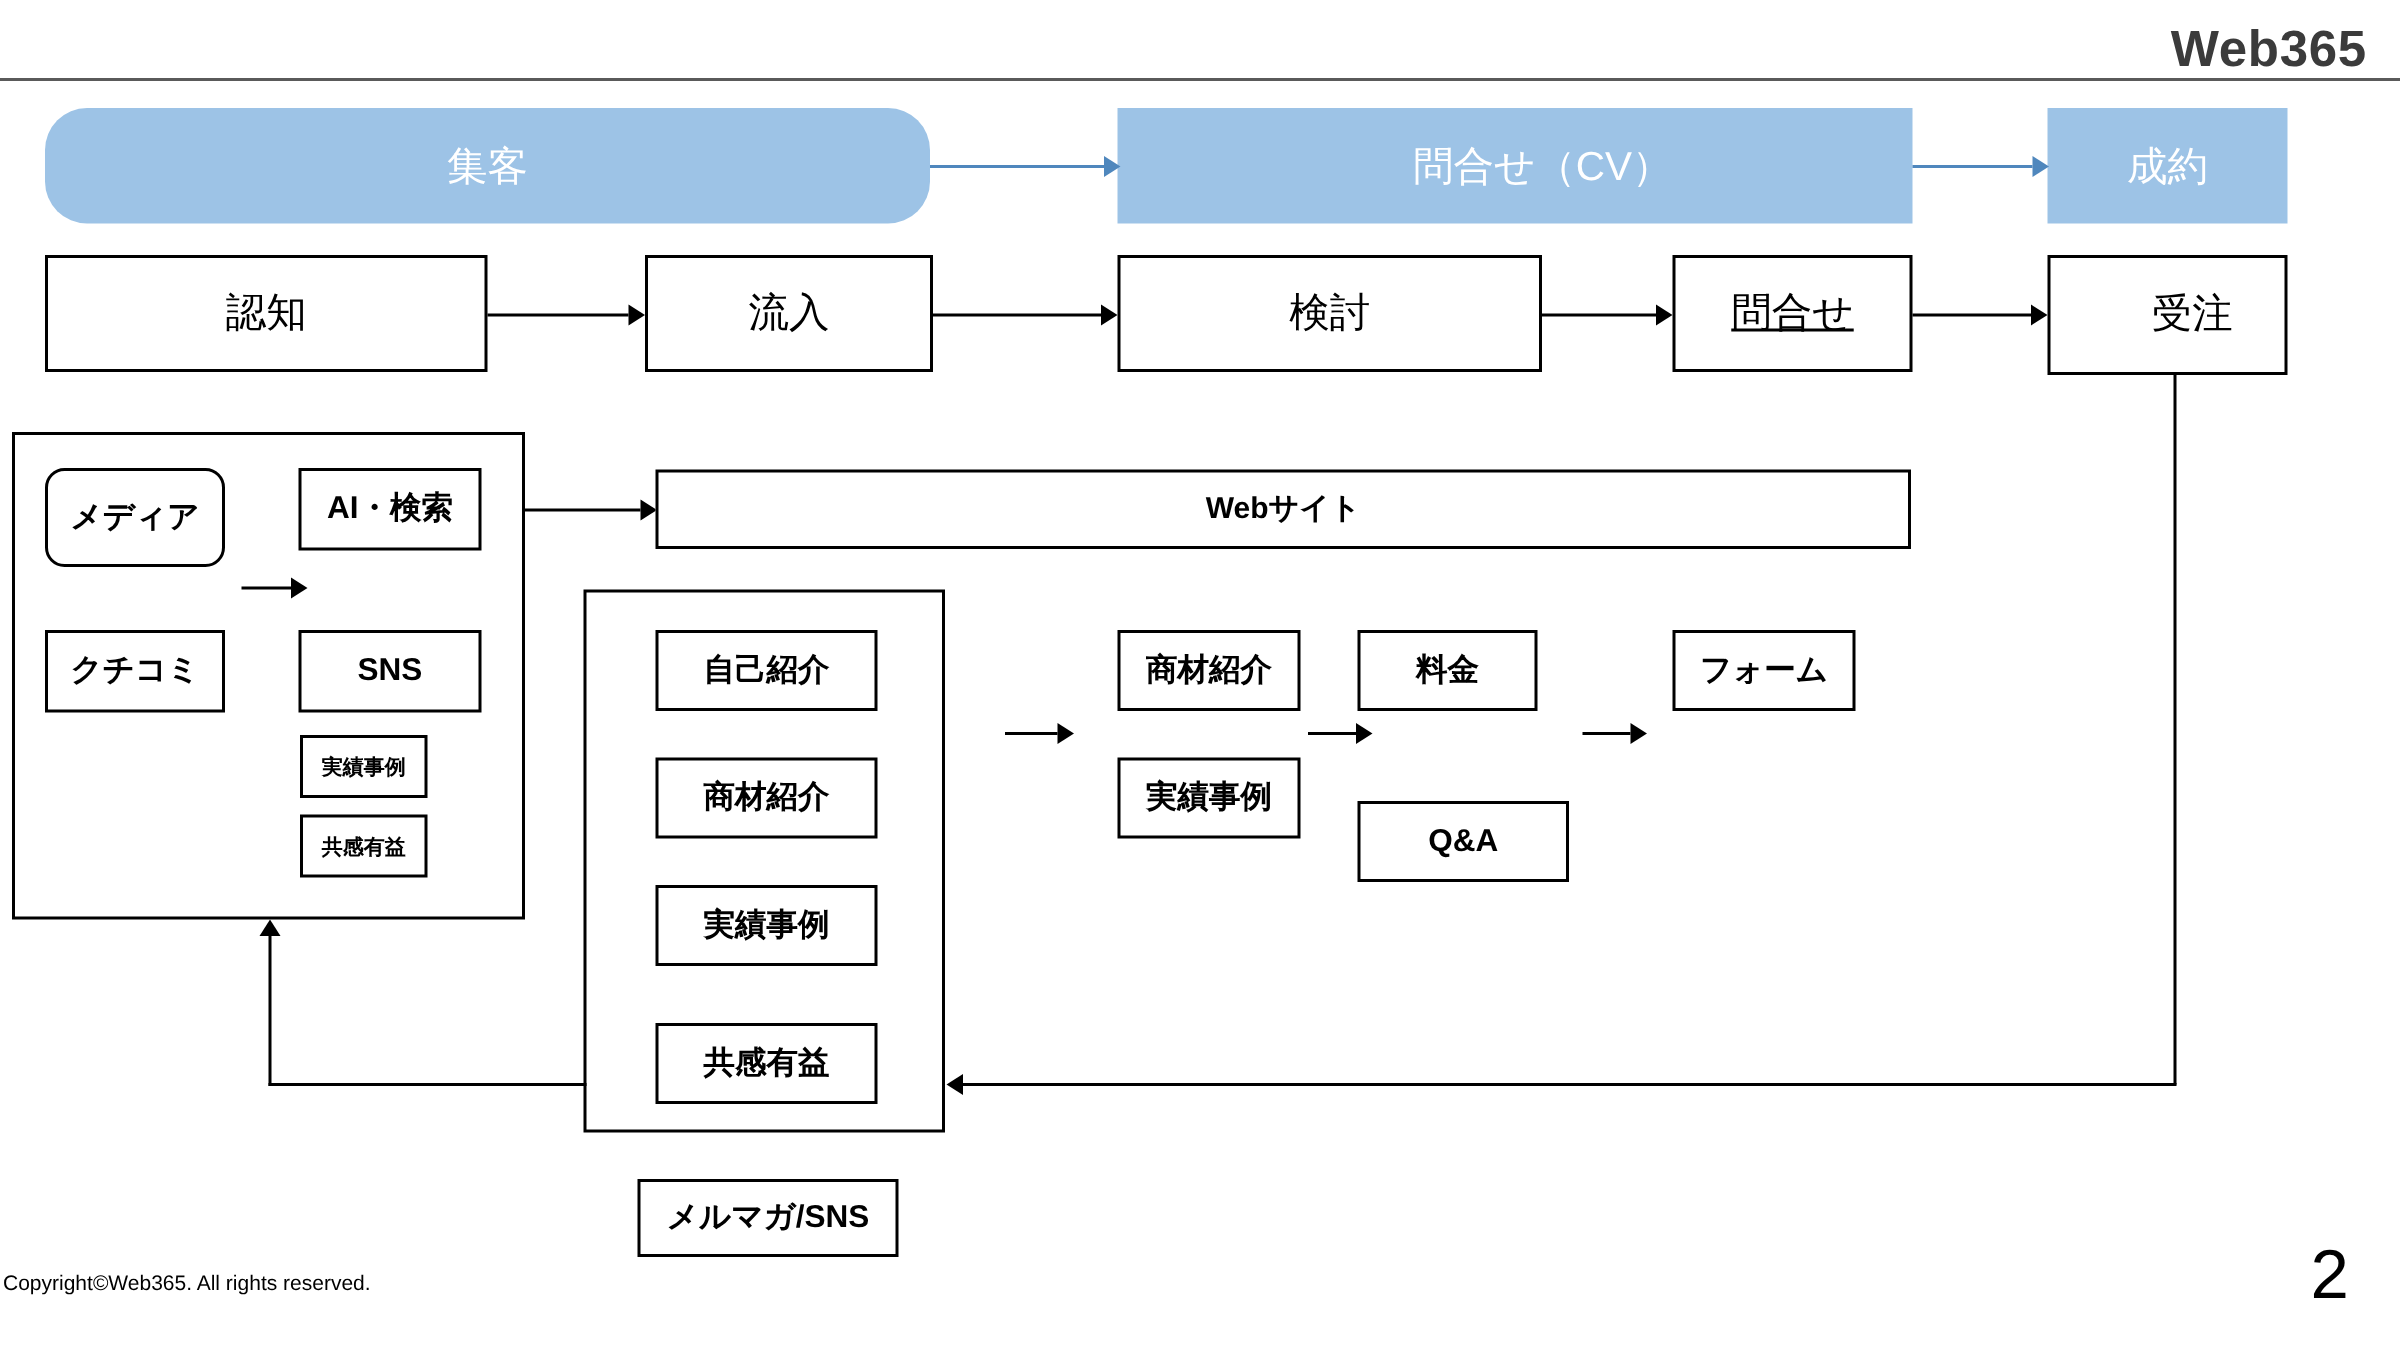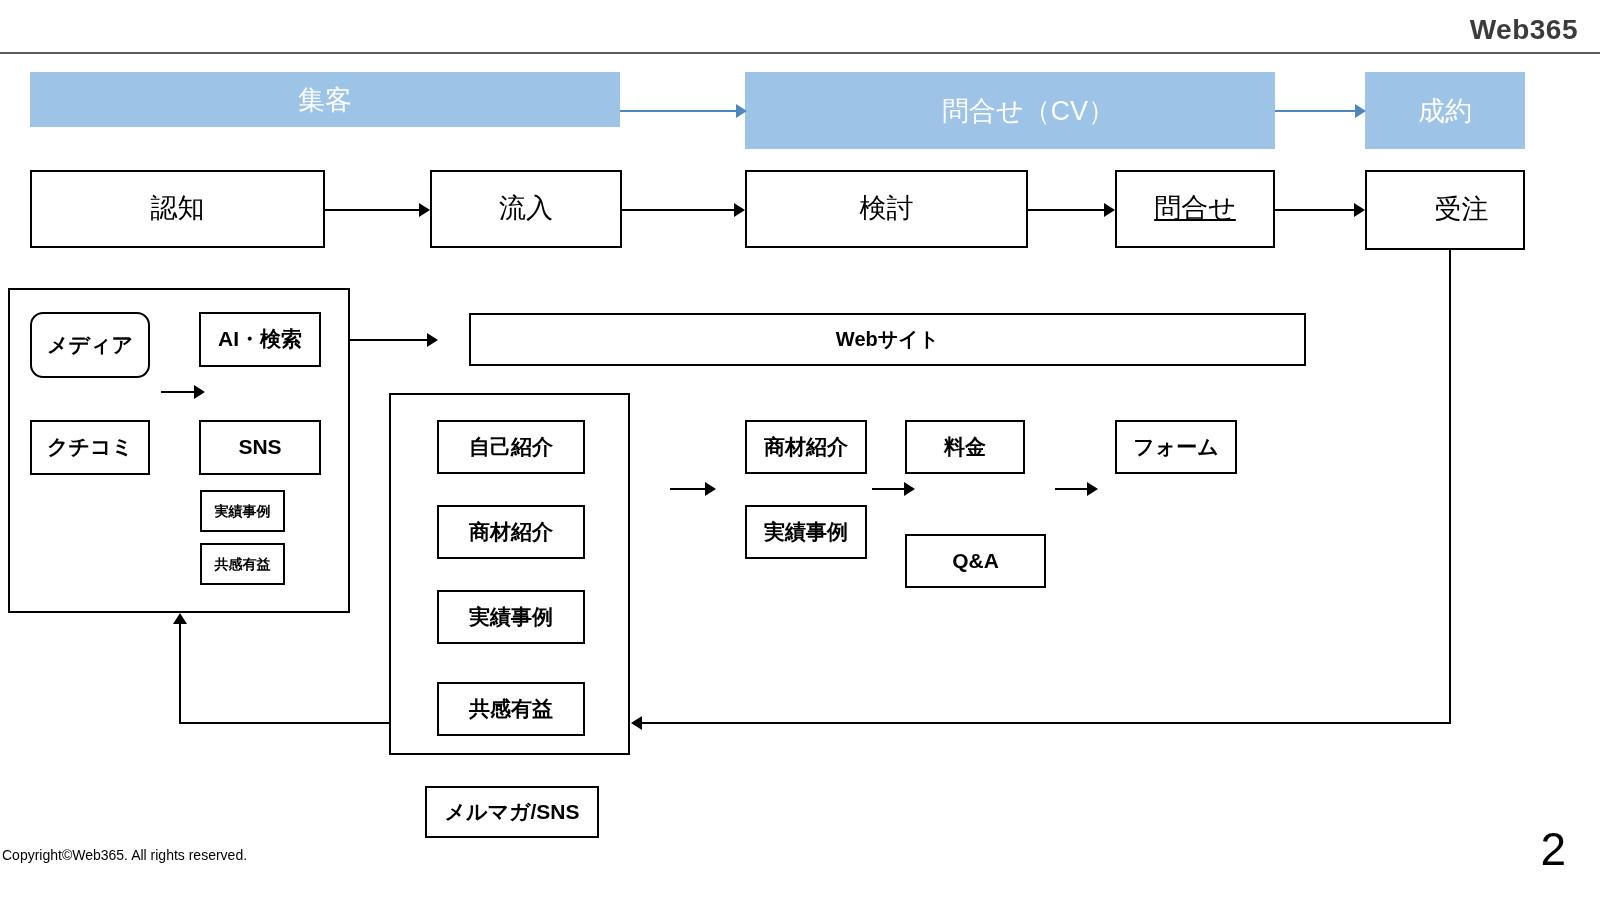--- a/index.html
+++ b/index.html
@@ -16,21 +16,21 @@
     width: 1600px;
     height: 897px;
     background: #ffffff;
     overflow: hidden;
   }
   
   #brand {
     position: absolute;
     right: 22px;
     top: 14px;
-    font-size: 28px;
+    font-size: 34px;
     font-weight: bold;
     color: #3b3b3b;
     letter-spacing: 0.5px;
   }
   #header-rule {
     position: absolute;
     left: 0;
     top: 52px;
     width: 1600px;
     height: 2px;
@@ -132,21 +132,21 @@
   }
 </style>
 </head>
 <body>
 
 <div id="slide">
 
   <div id="brand">Web365</div>
   <div id="header-rule"></div>
 
-  <div class="banner" style="left:30px;  top:72px; width:590px; height:55px;">集客</div>
+  <div class="banner" style="left:30px;  top:72px; width:590px; height:77px;border-radius:28px;">集客</div>
   <div class="banner" style="left:745px; top:72px; width:530px; height:77px;padding-left:37px;">問合せ（CV）</div>
   <div class="banner" style="left:1365px;top:72px; width:160px; height:77px;">成約</div>
 
   <div class="hline blue" style="left:620px; top:110px; width:116px;"></div>
   <div class="arrow-r blue" style="left:736px; top:104px;"></div>
   <div class="hline blue" style="left:1275px;top:110px; width:80px;"></div>
   <div class="arrow-r blue" style="left:1355px;top:104px;"></div>
 
   <div class="box stage-box" style="left:30px;  top:170px; width:295px; height:78px;">認知</div>
   <div class="box stage-box" style="left:430px; top:170px; width:192px; height:78px;">流入</div>
@@ -173,21 +173,21 @@
 
   <div class="box item" style="left:30px;  top:420px; width:120px; height:55px;">クチコミ</div>
   <div class="box item" style="left:199px; top:420px; width:122px; height:55px;">SNS</div>
 
   <div class="box item-sm" style="left:200px; top:490px; width:85px; height:42px;">実績事例</div>
   <div class="box item-sm" style="left:200px; top:543px; width:85px; height:42px;">共感有益</div>
 
   <div class="hline" style="left:350px; top:339px; width:77px;"></div>
   <div class="arrow-r" style="left:427px; top:333px;"></div>
 
-  <div class="box wide-bar" style="left:437px; top:313px; width:837px; height:53px;margin-left:32px;">Webサイト</div>
+  <div class="box wide-bar" style="left:437px; top:313px; width:837px; height:53px;">Webサイト</div>
 
   <div class="group" style="left:389px; top:393px; width:241px; height:362px;"></div>
 
   <div class="box item" style="left:437px; top:420px; width:148px; height:54px;">自己紹介</div>
   <div class="box item" style="left:437px; top:505px; width:148px; height:54px;">商材紹介</div>
   <div class="box item" style="left:437px; top:590px; width:148px; height:54px;">実績事例</div>
   <div class="box item" style="left:437px; top:682px; width:148px; height:54px;">共感有益</div>
 
   <div class="box item" style="left:425px; top:786px; width:174px; height:52px;">メルマガ/SNS</div>
 

